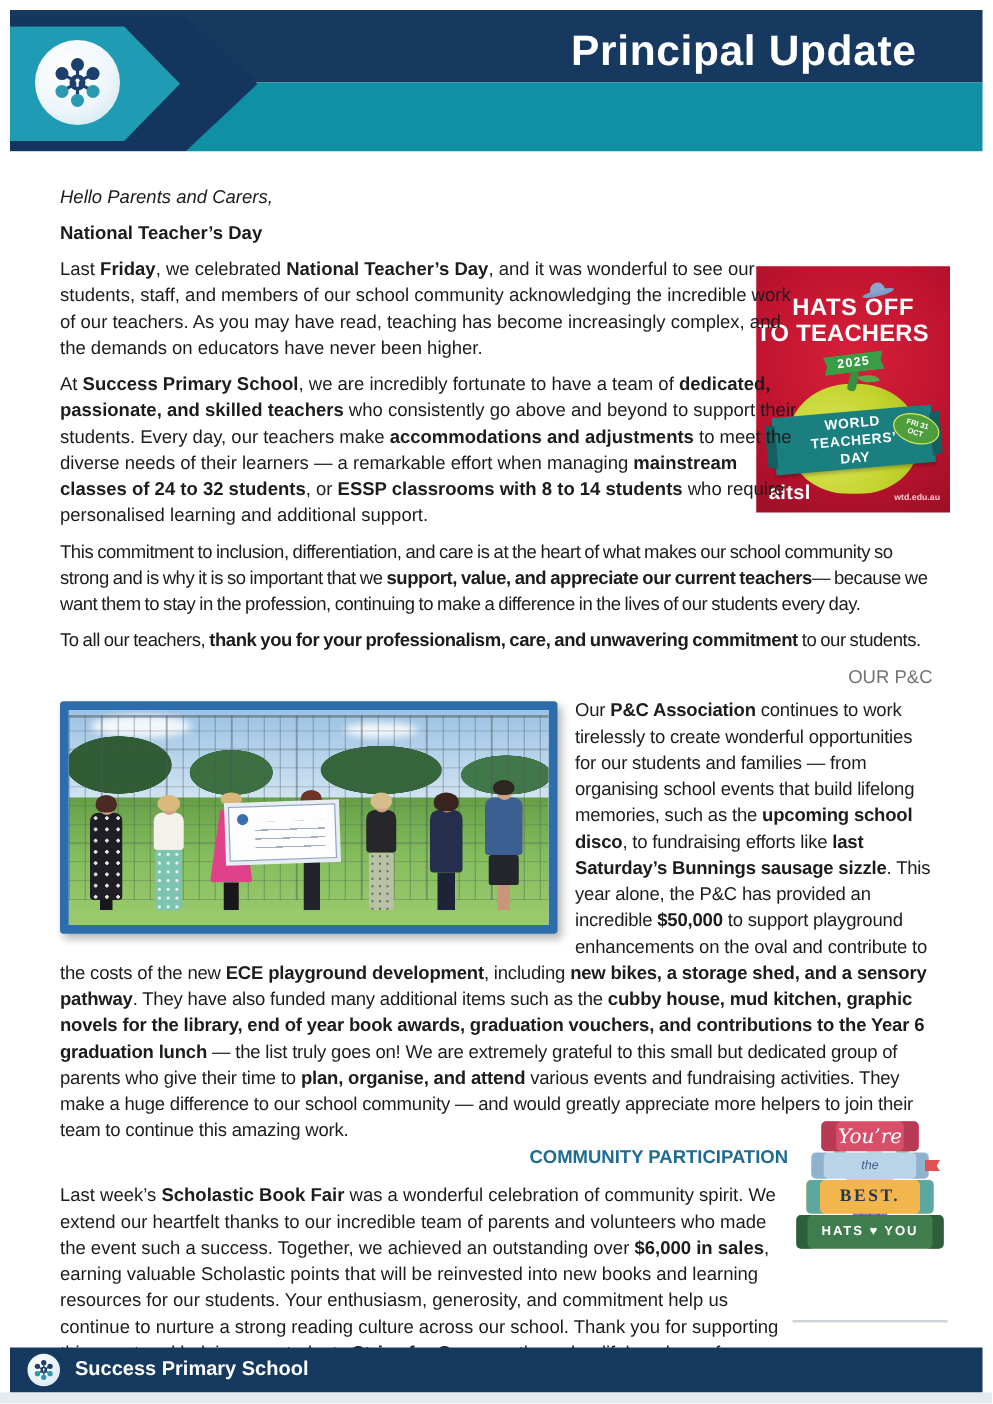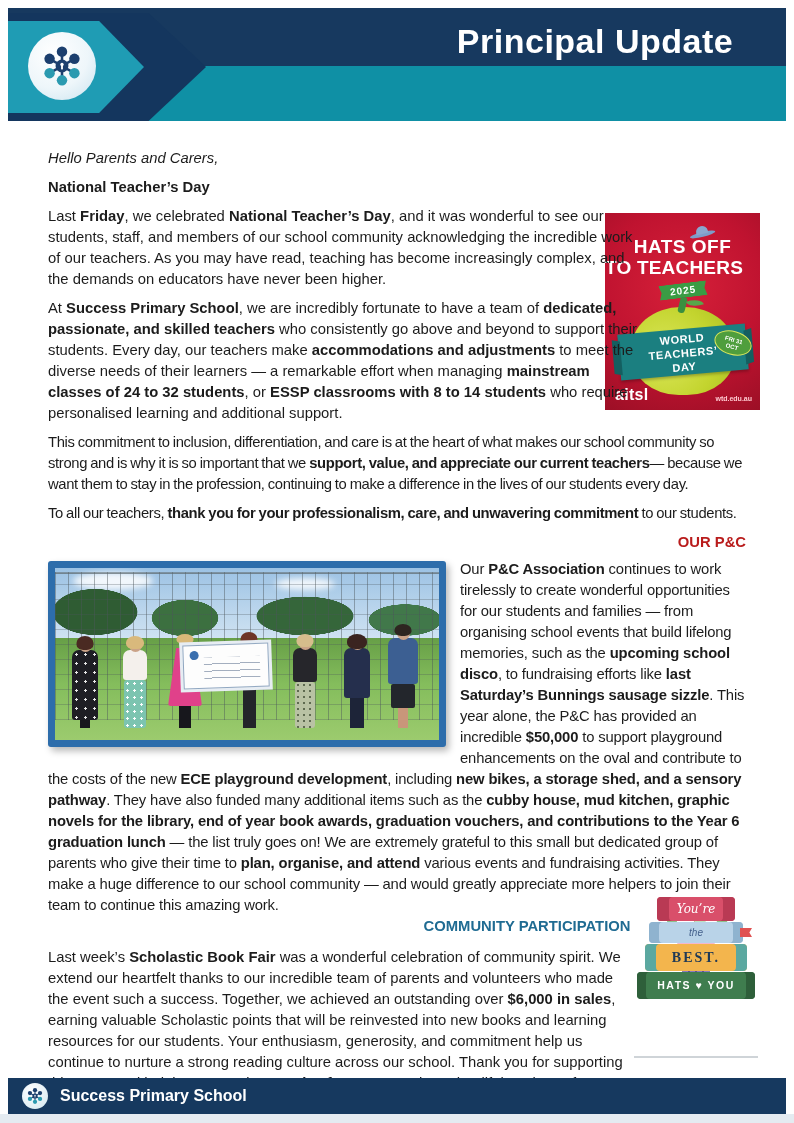--- a/index.html
+++ b/index.html
@@ -23,21 +23,21 @@
                font-size:34px; font-weight:700; letter-spacing:.5px; }
 
   
   .content { position:absolute; left:48px; top:148px; width:698px; font-size:14.8px; line-height:21px; }
   .content p { margin-bottom:8px; }
   .b { font-weight:700; }
   .h-black { font-weight:700; margin-bottom:8px; }
   .wrap-poster { margin-right:108px; }
   .narrow { letter-spacing:-.35px; word-spacing:-.6px; }
   .slim   { letter-spacing:-.15px; }
-  .h-blue-right { color:#b91c1c; font-weight:700; text-align:right; margin-bottom:6px; }
+  .h-blue-right { color:#737373; font-weight:400; text-align:right; margin-bottom:6px; }
   .h-blue-center { color:#1f6b92; font-weight:700; margin-left:260px; width:438px; text-align:center; margin-bottom:10px; }
   .greeting { margin-bottom:10px;font-style:italic; }
 
   
   .photo-frame { float:left; width:398px; height:186px; border:7px solid #2d6dab; border-radius:3px;
                  margin:2px 14px 6px 0; position:relative; overflow:hidden;
                  box-shadow:3px 4px 7px rgba(0,0,0,.28); background:#bcd6ea; }
   .ph-sky { position:absolute; inset:0 0 auto 0; height:80px;
             background:linear-gradient(#9cc2e4,#d6e7f4); }
   .ph-cloud1,.ph-cloud2 { position:absolute; background:rgba(255,255,255,.85); border-radius:50%; filter:blur(3px); }
@@ -131,21 +131,21 @@
                24px 2px 0 4px #8fbf8a,18px 12px 0 3px #3f8f5f,-20px 16px 0 3px #6ab5a5,2px 8px 0 4px #bfe0c0,
                -8px 20px 0 3px #57a06b,12px 22px 0 3px #8fbf8a; }
   .plant-stem { position:absolute; left:60px; top:20px; width:2px; height:28px; background:#b08968; }
   .vase { position:absolute; left:40px; top:44px; width:44px; height:34px;
           clip-path:polygon(6% 0,94% 0,80% 100%,20% 100%);
           background:linear-gradient(#f2b8cf 0 14px, #8a7cc0 14px 100%); }
   .vase::after { content:""; position:absolute; left:0; top:14px; width:100%; height:20px;
           background:repeating-linear-gradient(90deg, rgba(40,30,90,.45) 0 2px, transparent 2px 7px); }
   .bk { position:relative; margin:1px auto 0; border-radius:4px; text-align:center; color:#fff; }
   .bk1 { width:78px; height:24px; background:#d94f6a; top:0; box-shadow:inset 12px 0 0 #b93a54, inset -12px 0 0 #b93a54;
-         font-style:italic; font-family:"DejaVu Serif", serif; font-size:12px; line-height:24px; }
+         font-style:italic; font-family:"DejaVu Serif", serif; font-size:16px; line-height:24px; }
   .bk2 { width:94px; height:21px; background:#b9d3e8; color:#44618c; font-style:italic; font-size:10px; line-height:21px;
          box-shadow:inset 10px 0 0 #8fb3cf, inset -10px 0 0 #8fb3cf; }
   .bk2 .flag { position:absolute; right:-9px; top:6px; width:12px; height:9px; background:#e05252; clip-path:polygon(0 0,100% 0,78% 50%,100% 100%,0 100%); }
   .bk3 { width:102px; height:27px; background:#f3b54d; color:#203a56; font-family:"Liberation Serif", serif;
          font-weight:700; font-size:14px; line-height:27px; letter-spacing:2px;
          box-shadow:inset 11px 0 0 #5ba8a0, inset -11px 0 0 #5ba8a0; }
   .bk4 { width:118px; height:27px; background:#3f7d4e; font-weight:700; font-size:10.5px; line-height:27px; letter-spacing:1.5px;
          box-shadow:inset 9px 0 0 #2e5f3a, inset -9px 0 0 #2e5f3a; }
   .books-rule { position:absolute; left:0; bottom:0; width:124px; height:2px; background:#cfd4d8; }
 

